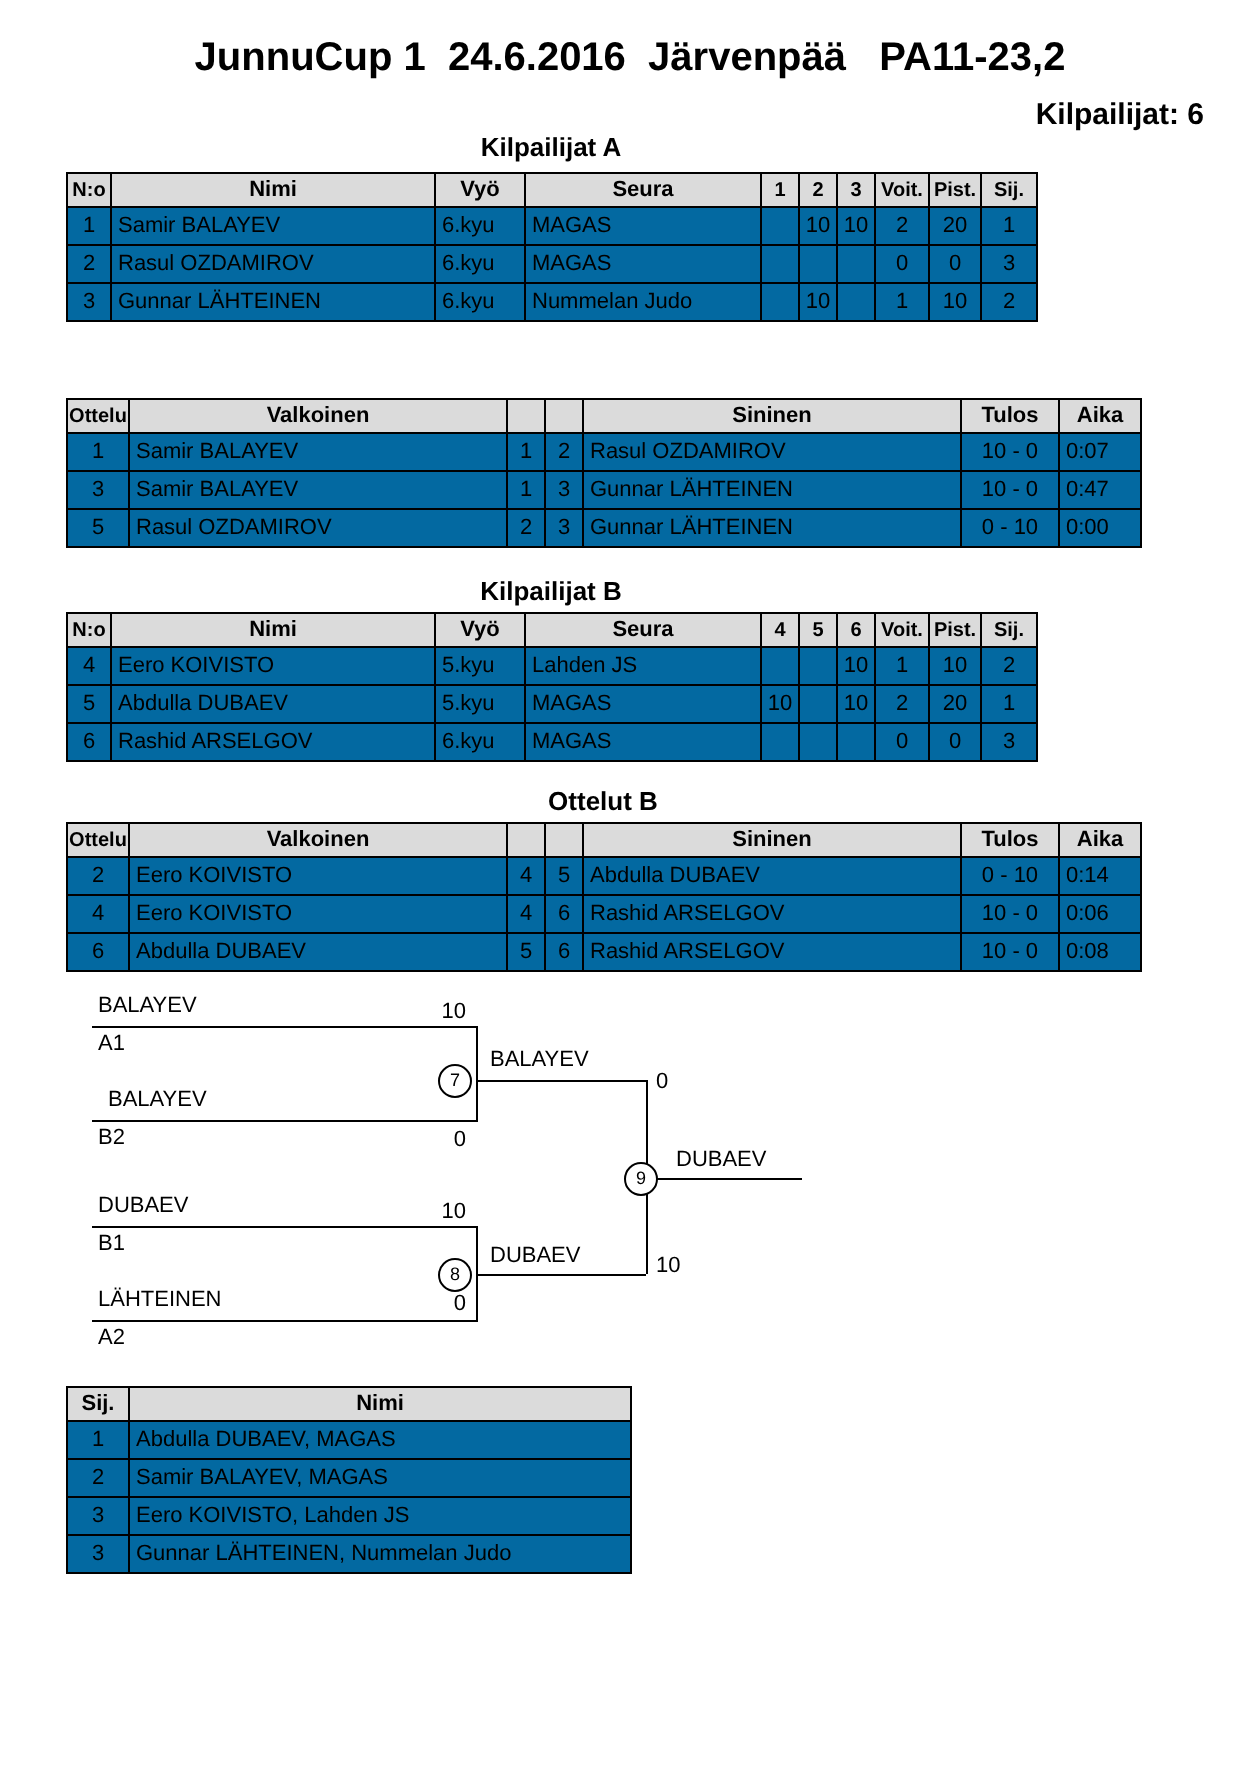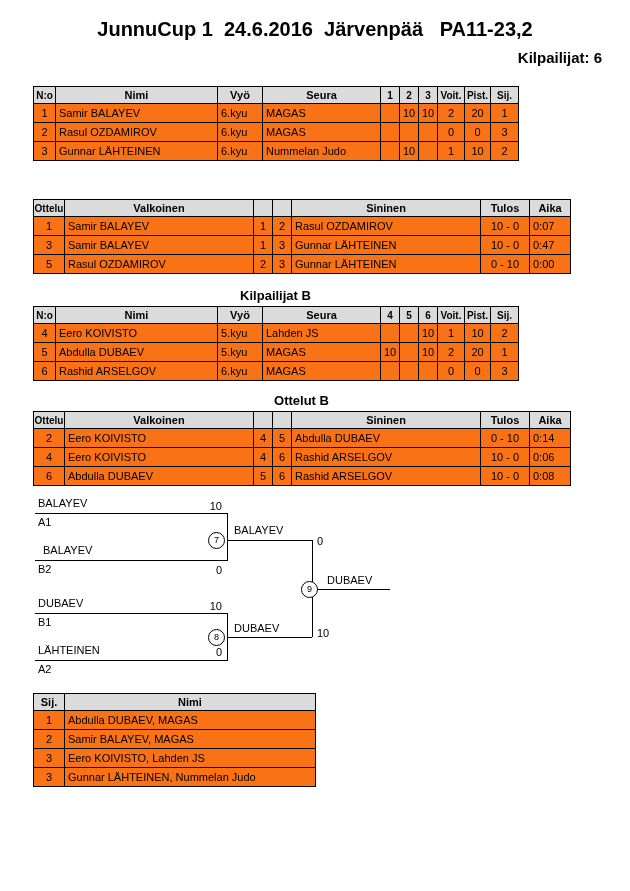--- a/index.html
+++ b/index.html
@@ -6,48 +6,49 @@
   body{width:630px;height:891px;background:#fff;color:#000;font-family:"Liberation Sans",sans-serif;}
   .page{position:relative;width:630px;height:891px;overflow:hidden;background:#fff;}
   .title{position:absolute;top:18px;left:0;width:630px;text-align:center;font-size:20px;font-weight:bold;white-space:pre;}
   .count{position:absolute;top:49px;right:28px;font-size:15px;font-weight:bold;}
   .heading{position:absolute;font-size:13px;font-weight:bold;text-align:center;}
   .h-ka{top:66px;left:33px;width:485px;}
   .h-oa{top:181px;left:33px;width:537px;margin-top:36px;}
   .h-kb{top:288px;left:33px;width:485px;}
   .h-ob{top:393px;left:33px;width:537px;}
   .h-tu{top:675px;left:33px;width:282px;}
-  table{position:absolute;border-collapse:collapse;table-layout:fixed;font-size:11px;background:#f97316;}
+  table{position:absolute;border-collapse:collapse;table-layout:fixed;font-size:11px;background:#0369a1;}
   .t-ka{top:86px;left:33px;width:485px;}
   .t-oa{top:199px;left:33px;width:537px;}
   .t-kb{top:306px;left:33px;width:485px;}
   .t-ob{top:411px;left:33px;width:537px;}
   .t-tu{top:693px;left:33px;width:282px;}
   th,td{border:1px solid #000;overflow:hidden;white-space:nowrap;padding:0 3px;}
   th{background:#DBDBDB;font-weight:bold;text-align:center;height:16px;}
   .th-sm{font-size:10px;padding:0;}
   td{height:18px;text-align:left;}
   .c{text-align:center;padding:0 1px;}
-  .bracket{position:absolute;top:493px;left:2px;width:430px;height:185px;font-size:11px;padding-left:48px;}
+  .bracket{position:absolute;top:493px;left:13px;width:430px;height:185px;font-size:11px;padding-left:48px;}
   .bname{position:absolute;white-space:nowrap;}
   .btag{position:absolute;}
   .bscore{position:absolute;width:26px;text-align:right;}
   .bscore-r{position:absolute;}
   .hl{position:absolute;border-top:1px solid #000;height:0;}
   .vl{position:absolute;border-left:1px solid #000;width:0;}
   .bcircle{position:absolute;width:15px;height:15px;border:1px solid #000;border-radius:50%;background:#fff;text-align:center;line-height:15px;font-size:9px;z-index:2;}
 </style>
 </head>
 <body>
 
 <div class="page">
 
   <div class="title">JunnuCup 1  24.6.2016  Järvenpää   PA11-23,2</div>
   <div class="count">Kilpailijat: 6</div>
 
+  <div class="heading h-ka">Kilpailijat A</div>
   <table class="t-ka">
     <colgroup>
         <col style="width:22px">
         <col style="width:162px">
         <col style="width:45px">
         <col style="width:118px">
         <col style="width:19px">
         <col style="width:19px">
         <col style="width:19px">
         <col style="width:27px">

